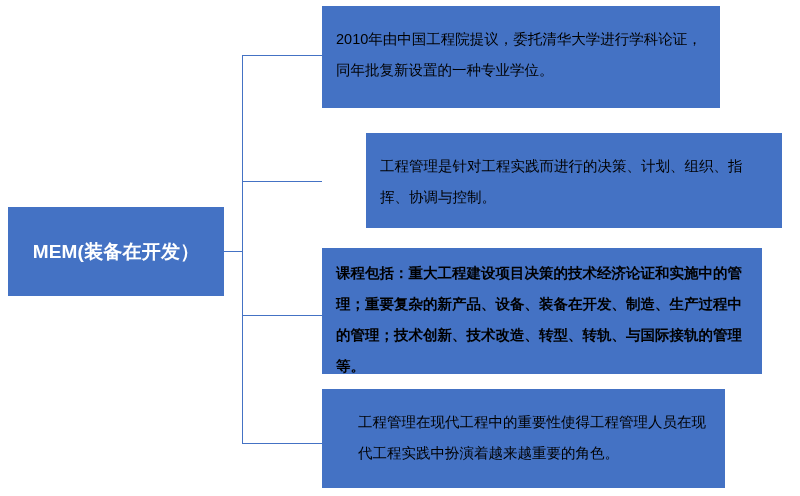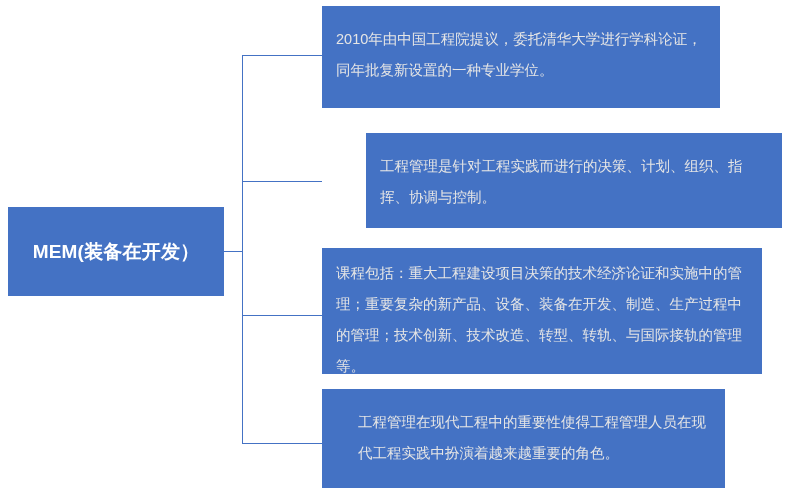--- a/index.html
+++ b/index.html
@@ -40,31 +40,31 @@
   }
 
   
   .branch-box {
     position: absolute;
     background: #4472C4;
     box-sizing: border-box;
     padding: 18px 14px 14px 14px;
   }
   .branch-text {
-    color: #e5e5e5;
+    color: #000000;
     font-size: 14.5px;
     line-height: 31px;
     display: block;
     white-space: pre-wrap;
     word-break: break-all;
   }
 
   .box-1 { left: 322px; top: 6px;   width: 398px; height: 102px; }
   .box-2 { left: 322px; top: 133px; width: 416px; height: 95px; margin-left: 44px;  }
-  .box-3 { left: 322px; top: 248px; width: 440px; height: 126px; padding-top: 10px; }
+  .box-3 { left: 322px; top: 248px; width: 440px; height: 126px; padding-top: 10px; font-weight: bold; }
   .box-4 { left: 322px; top: 389px; width: 403px; height: 99px; padding-left: 36px;  }
 
   
   .conn {
     position: absolute;
     background: #4472C4;
   }
   .conn-h { height: 1px; }
   .conn-v { width: 1px; }
 

